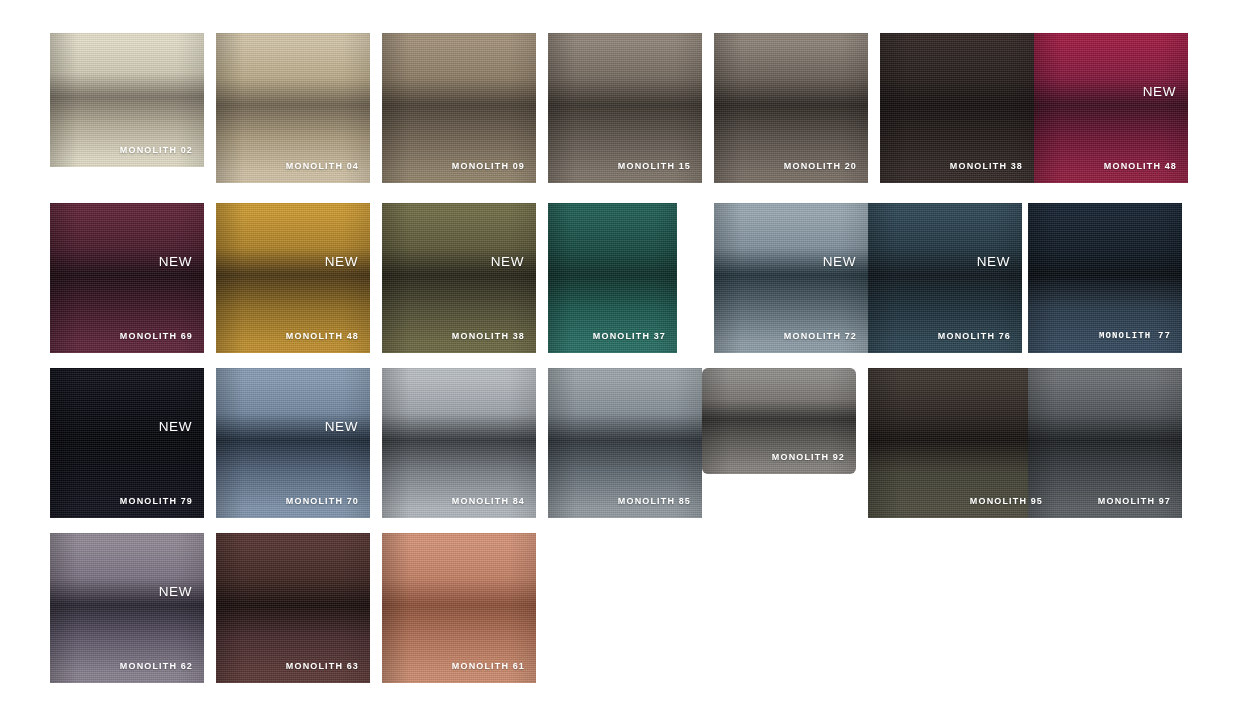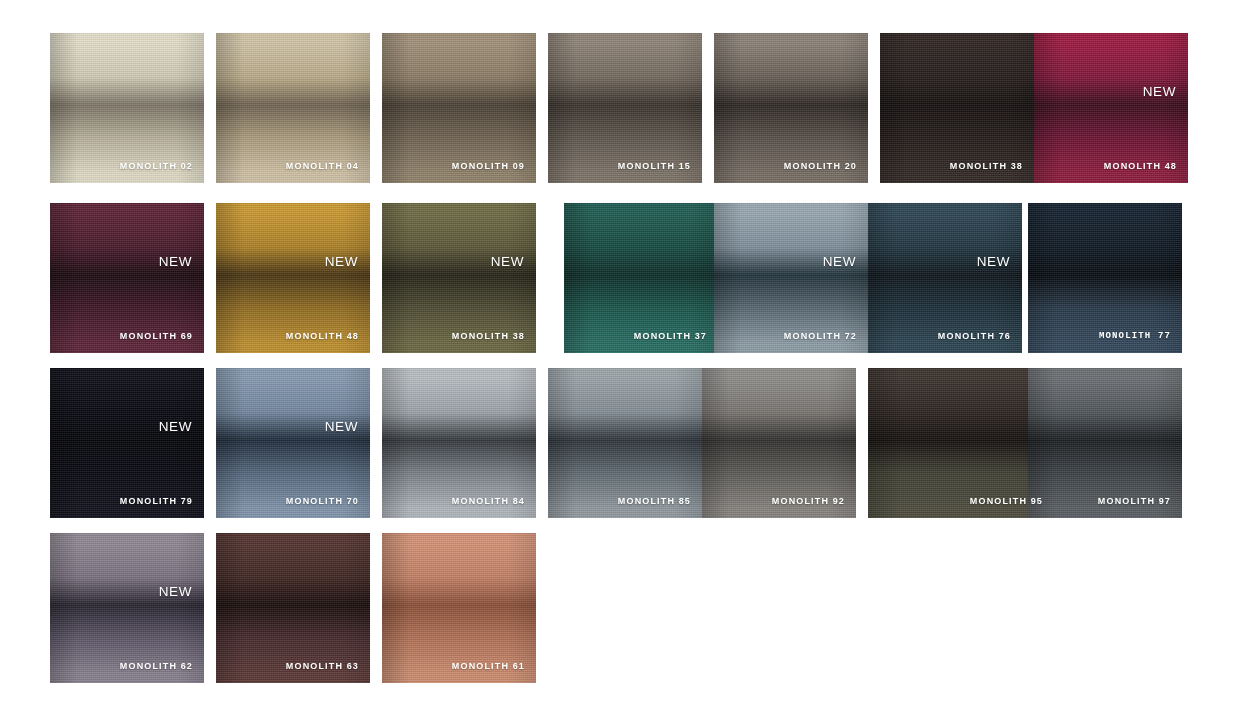--- a/index.html
+++ b/index.html
@@ -104,21 +104,21 @@
     text-shadow: 0 1px 2px rgba(0,0,0,0.30);
     z-index: 4;
     white-space: nowrap;
   }
 </style>
 </head>
 <body style="background: rgb(255, 255, 255);">
 
 <div id="swatch-grid">
     <div class="swatch-row" style="top: 33px;">
-      <div class="swatch" style="left: 0px; width: 154px; height: 150px; text-align: center;">
+      <div class="swatch" style="left: 0px; width: 154px; height: 134px; text-align: center;">
         <div class="swatch-fabric">
           <div class="band-top" style="background: linear-gradient(rgb(226, 221, 201) 0%, rgb(226, 221, 201) 14%, rgb(205, 200, 179) 62%, rgb(124, 116, 102) 100%);"></div>
           <div class="band-bottom" style="background: linear-gradient(rgb(124, 116, 102) 0%, rgb(181, 174, 153) 42%, rgb(221, 216, 195) 88%, rgb(221, 216, 195) 100%);"></div>
         </div>
         <div class="swatch-texture"></div>
         <div class="swatch-vignette"></div>
         <div class="swatch-label" style="color: rgb(255, 255, 255);">MONOLITH 02</div>
       </div>
       <div class="swatch" style="left: 166px; width: 154px; height: 150px;">
         <div class="swatch-fabric">
@@ -200,21 +200,21 @@
       <div class="swatch" style="left: 332px; width: 154px; height: 150px;">
         <div class="swatch-fabric">
           <div class="band-top" style="background: linear-gradient(rgb(109, 106, 68) 0%, rgb(109, 106, 68) 14%, rgb(89, 86, 54) 62%, rgb(37, 35, 22) 100%);"></div>
           <div class="band-bottom" style="background: linear-gradient(rgb(37, 35, 22) 0%, rgb(75, 73, 48) 42%, rgb(105, 102, 65) 88%, rgb(105, 102, 65) 100%);"></div>
         </div>
         <div class="swatch-texture"></div>
         <div class="swatch-vignette"></div>
         <div class="new-badge">NEW</div>
         <div class="swatch-label" style="color: rgb(255, 255, 255);">MONOLITH 38</div>
       </div>
-      <div class="swatch" style="left: 514px; width: 154px; height: 150px; text-decoration: underline;">
+      <div class="swatch" style="left: 498px; width: 129px; height: 150px; text-decoration: underline;">
         <div class="swatch-fabric">
           <div class="band-top" style="background: linear-gradient(rgb(29, 91, 81) 0%, rgb(29, 91, 81) 14%, rgb(20, 73, 64) 62%, rgb(11, 45, 39) 100%);"></div>
           <div class="band-bottom" style="background: linear-gradient(rgb(11, 45, 39) 0%, rgb(23, 84, 74) 42%, rgb(37, 107, 96) 88%, rgb(37, 107, 96) 100%);"></div>
         </div>
         <div class="swatch-texture"></div>
         <div class="swatch-vignette"></div>
         <div class="swatch-label" style="color: rgb(255, 255, 255);">MONOLITH 37</div>
       </div>
       <div class="swatch" style="left: 664px; width: 154px; height: 150px;">
         <div class="swatch-fabric">
@@ -278,21 +278,21 @@
       </div>
       <div class="swatch" style="left: 498px; width: 154px; height: 150px;">
         <div class="swatch-fabric">
           <div class="band-top" style="background: linear-gradient(rgb(154, 163, 168) 0%, rgb(154, 163, 168) 14%, rgb(129, 139, 146) 62%, rgb(45, 52, 58) 100%);"></div>
           <div class="band-bottom" style="background: linear-gradient(rgb(45, 52, 58) 0%, rgb(94, 104, 111) 42%, rgb(143, 152, 158) 88%, rgb(143, 152, 158) 100%);"></div>
         </div>
         <div class="swatch-texture"></div>
         <div class="swatch-vignette"></div>
         <div class="swatch-label" style="color: rgb(255, 255, 255);">MONOLITH 85</div>
       </div>
-      <div class="swatch" style="left: 652px; width: 154px; height: 150px;">
+      <div class="swatch" style="left: 652px; width: 154px; height: 106px; border-radius: 6px;">
         <div class="swatch-fabric">
           <div class="band-top" style="background: linear-gradient(rgb(142, 140, 137) 0%, rgb(142, 140, 137) 14%, rgb(118, 115, 111) 62%, rgb(50, 48, 46) 100%);"></div>
           <div class="band-bottom" style="background: linear-gradient(rgb(50, 48, 46) 0%, rgb(91, 89, 85) 42%, rgb(132, 129, 125) 88%, rgb(132, 129, 125) 100%);"></div>
         </div>
         <div class="swatch-texture"></div>
         <div class="swatch-vignette"></div>
         <div class="swatch-label" style="color: rgb(255, 255, 255);">MONOLITH 92</div>
       </div>
       <div class="swatch" style="left: 818px; width: 186px; height: 150px;">
         <div class="swatch-fabric">

